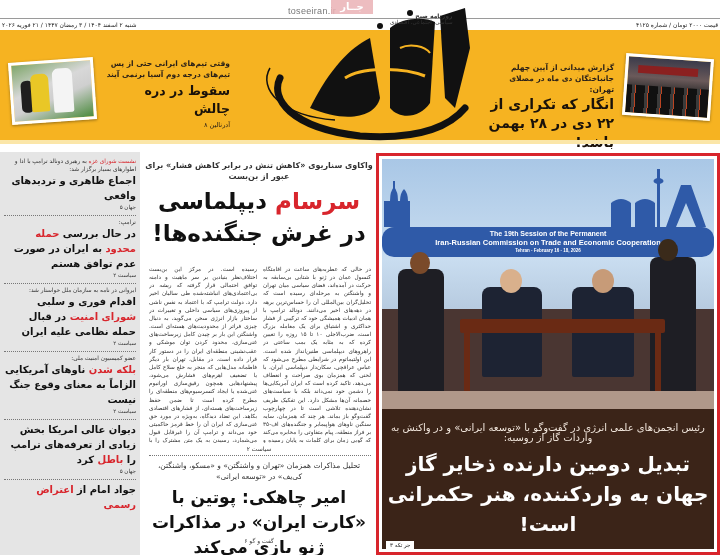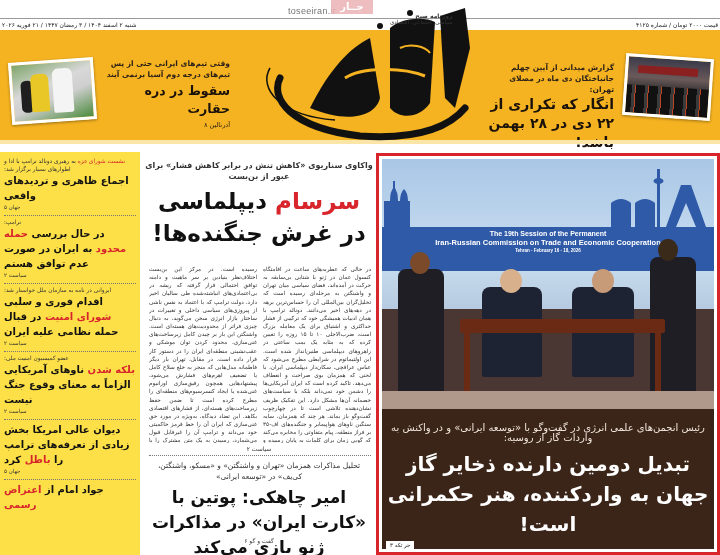--- a/index.html
+++ b/index.html
@@ -34,21 +34,21 @@
   .mast-right .photo .crowd { position:absolute; left:0; bottom:0; width:100%; height:28px; background: repeating-linear-gradient(90deg,#111 0 5px,#3b3b3b 5px 8px,#b42 8px 9px,#111 9px 13px); }
   .mast-right .text { position: absolute; right: 98px; top: 12px; width: 130px; text-align: right; }
   .head-m { font-size: 14px; line-height: 19px; font-weight: bold; color: #1a120a; }
 
   
   .logo { position: absolute; left: 250px; top: 8px; width: 230px; height: 135px; }
   .logo-tag { position: absolute; left: 390px; top: 12px; font-size: 5.5px; line-height: 7px; color: #333; text-align: right; }
   .logo-tag .small { display:block; font-weight:bold; font-size:6px; }
 
   
-  .left-col { position: absolute; left: 0; top: 152px; width: 140px; height: 403px; background: #fde047; padding: 3px 4px 4px 4px; text-align: left; }
+  .left-col { position: absolute; left: 0; top: 152px; width: 140px; height: 403px; background: #e5e5e5; padding: 3px 4px 4px 4px; text-align: right; }
   .brief { padding: 2px 0 4px 0; border-bottom: 1.5px dotted #777; }
   .brief:last-child { border-bottom: none; }
   .brief .kick { font-size: 5.8px; line-height: 8px; color: #333; }
   .brief .kick .red { color: #d8252c; }
   .brief .head { font-size: 10px; line-height: 15px; font-weight: bold; color: #111; }
   .brief .head .red { color: #d8252c; }
   .brief .sec { font-size: 5.5px; line-height: 8px; color: #333; }
 
   .mid-col { position: absolute; left: 145px; top: 152px; width: 228px; height: 403px; text-align: center; }
   .mid-kicker { font-size: 8px; line-height: 11px; font-weight: bold; color: #333; margin-top: 8px; }
@@ -59,21 +59,21 @@
   .mid-sec { position: absolute; left: 0; top: 293px; width: 228px; font-size: 6px; line-height: 8px; color: #333; text-align: center; }
   .mid-divider { position: absolute; left: 4px; top: 303px; width: 222px; border-top: 1.5px dotted #777; }
   .mid-kicker2 { position: absolute; left: 0; top: 308px; width: 228px; font-size: 7.5px; line-height: 11px; color: #333; text-align: center; }
   .mid-head2 { position: absolute; left: 0; top: 333px; width: 228px; font-size: 17px; line-height: 25px; font-weight: bold; text-align: center; color: #111; }
   .mid-sec2 { position: absolute; left: 0; top: 385px; width: 228px; font-size: 6px; line-height: 8px; color: #333; text-align: center; }
 
   
   .lead { position: absolute; left: 376px; top: 153px; width: 344px; height: 402px; border: 3px solid #d8252c; background: #fff; padding: 3px; }
   .lead-inner { position: relative; width: 100%; height: 100%; background: #3b2418; overflow: hidden; }
   .lead-photo { position: absolute; left: 0; top: 0; width: 100%; height: 250px; background: linear-gradient(180deg,#a9c7e6 0%,#c9ddf0 40%,#b7cbe0 60%,#6b5a55 72%,#5a4a45 100%); overflow: hidden; }
-  .lead-banner { position: absolute; left: 0; top: 68px; width: 100%; height: 44px; background: #2f5aa8; color: #fff; text-align: center; direction: ltr; font-family: "Liberation Sans", sans-serif; font-weight: bold; }
+  .lead-banner { position: absolute; left: 0; top: 68px; width: 100%; height: 30px; background: #2f5aa8; color: #fff; text-align: center; direction: ltr; font-family: "Liberation Sans", sans-serif; font-weight: bold; border-radius: 12px; }
   .lead-banner .l1 { font-size: 7px; line-height: 9px; padding-top: 2px; }
   .lead-banner .l2 { font-size: 7.5px; line-height: 10px; }
   .lead-banner .l3 { font-size: 4.5px; line-height: 6px; }
   .skyline { position:absolute; right:8px; top:10px; width:95px; height:58px; }
   .kremlin { position:absolute; left:0; top:22px; width:30px; height:46px; }
   .person { position: absolute; background: #1e1e24; border-radius: 8px 8px 2px 2px; }
   .head-dot { position: absolute; border-radius: 50%; background: #d9b08c; }
   .stage { position:absolute; left:0; top:232px; width:100%; height:18px; background:#b0988a; }
   .desk { position: absolute; left: 78px; top: 160px; width: 205px; height: 14px; background: #6a2a14; border-radius: 2px; }
   .desk-legs { position:absolute; left:82px; top:174px; width:197px; height:60px; border-left:6px solid #6a2a14; border-right:6px solid #6a2a14; }
@@ -95,21 +95,21 @@
 
 <div class="masthead">
   <div class="mast-left">
     <div class="photo">
       <div class="p3"></div>
         <div class="p1"></div>
         <div class="p2"></div>
     </div>
     <div class="text">
       <div class="kicker-s">وقتی تیم‌های ایرانی حتی از پس تیم‌های درجه دوم آسیا برنمی آیند</div>
-      <div class="head-s">سقوط در دره حقارت</div>
+      <div class="head-s">سقوط در دره چالش</div>
       <div class="ref-s">آدرنالین ۸</div>
     </div>
   </div>
 
   <div class="mast-right">
     <div class="photo">
       <div class="banner"></div>
         <div class="crowd"></div>
     </div>
     <div class="text">

